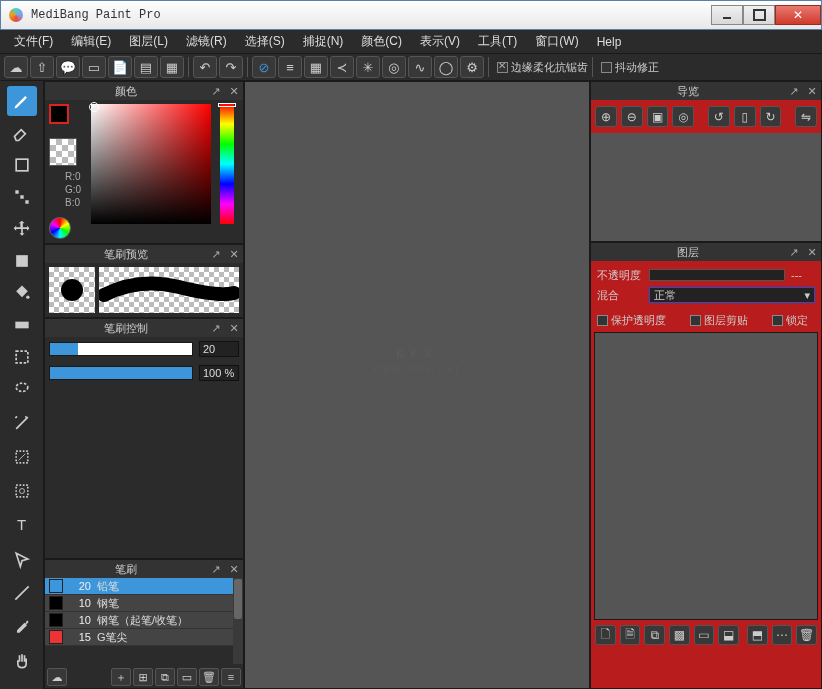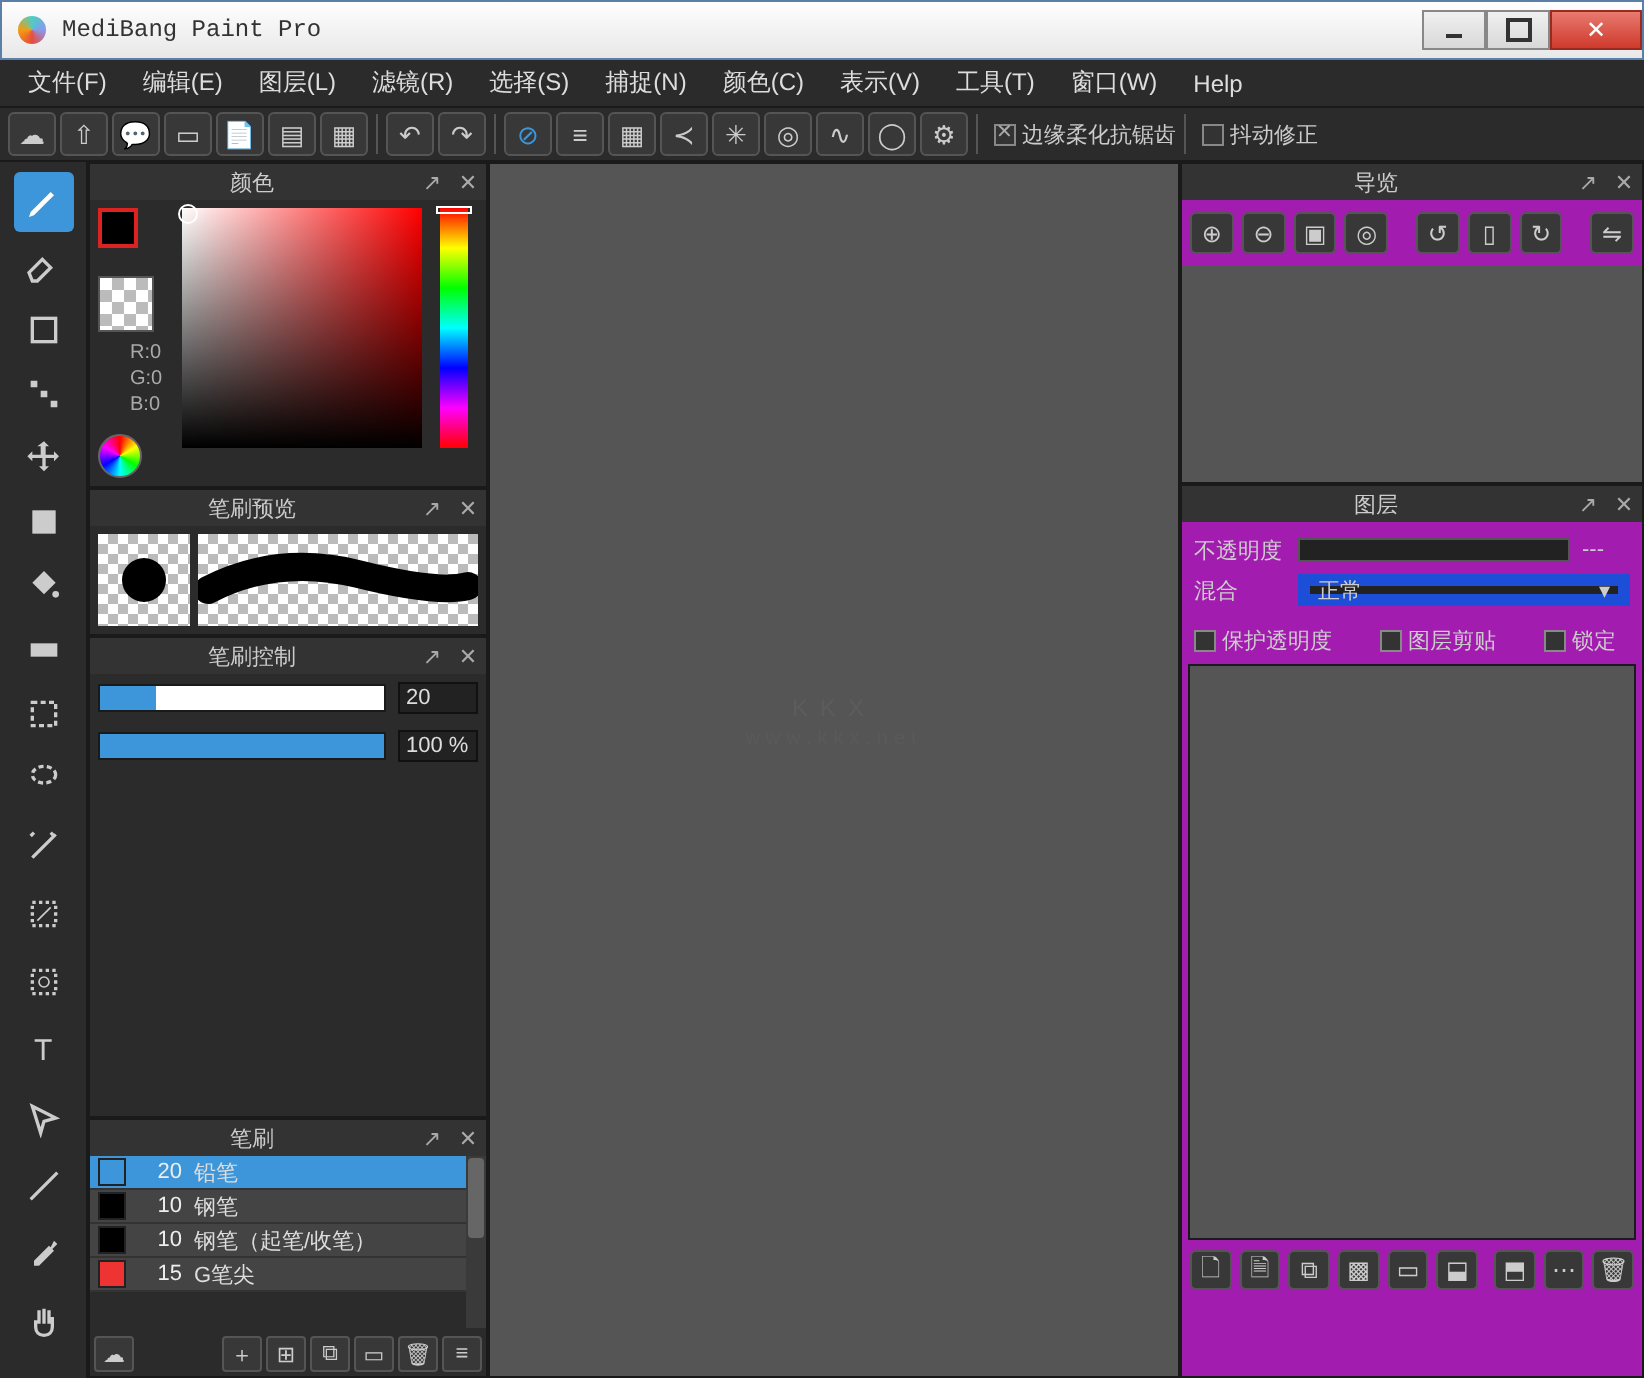--- a/index.html
+++ b/index.html
@@ -33,21 +33,21 @@
 .toolbox { width: 44px; background: #2b2b2b; border-right: 1px solid #1a1a1a; padding: 3px 0; }
 .tool { width: 30px; height: 30px; margin: 2px auto; display: flex; align-items: center; justify-content: center; color: #ccc; border-radius: 3px; cursor: default; }
 .tool.active { background: #3d96d9; color: #fff; }
 .tool svg { width: 20px; height: 20px; fill: currentColor; }
 .tool:nth-child(n+11) { margin-top: 4px; }
 
 .left-panels { width: 200px; display: flex; flex-direction: column; background: #2b2b2b; }
 .canvas-area { flex: 1; background: #555; border: 1px solid #1a1a1a; position: relative; }
 .watermark { position: absolute; top: 46%; left: 50%; transform: translate(-50%,-50%); color: #5e5e5e; font-size: 12px; text-align: center; letter-spacing: 6px; opacity: .8; }
 .watermark small { letter-spacing: 3px; font-size: 10px; opacity: .7; }
-.right-panels { width: 232px; display: flex; flex-direction: column; background: #a21caf; }
+.right-panels { width: 232px; display: flex; flex-direction: column; background: #b91c1c; }
 
 
 .panel { border: 1px solid #1a1a1a; }
 .panel-hdr { height: 18px; background: #333; display: flex; align-items: center; color: #ccc; font-size: 11px; position: relative; }
 .panel-hdr .ptitle { flex: 1; text-align: center; }
 .panel-hdr .pctl { width: 12px; height: 12px; margin: 0 3px; color: #aaa; font-size: 11px; display: flex; align-items: center; justify-content: center; cursor: default; }
 .panel-body { background: #2b2b2b; padding: 4px; }
 
 
 .color-panel .panel-body { display: flex; gap: 6px; }
@@ -91,21 +91,21 @@
 
 .nav-btns { display: flex; gap: 4px; padding: 6px 4px; }
 .nav-btn { width: 23px; height: 21px; background: #383838; border: 1px solid #555; border-radius: 3px; color: #ccc; font-size: 12px; display: flex; align-items: center; justify-content: center; }
 .nav-area { height: 108px; background: #555; }
 
 
 .layer-meta { padding: 4px 6px; font-size: 11px; color: #ccc; }
 .layer-row { display: flex; align-items: center; height: 20px; gap: 6px; }
 .layer-row .lbl { width: 46px; }
 .opac-bar { flex: 1; height: 12px; background: #222; border: 1px solid #555; }
-.blend-sel { flex: 1; height: 16px; background: #222; border: 6px solid #1d4ed8; color: #ccc; padding: 0 4px; display: flex; align-items: center; justify-content: space-between; }
+.blend-sel { flex: 1; height: 16px; background: #222; border: 1px solid #1d4ed8; color: #ccc; padding: 0 4px; display: flex; align-items: center; justify-content: space-between; }
 .layer-checks { display: flex; gap: 24px; padding: 4px 6px; font-size: 11px; color: #ccc; }
 .layer-checks label { display: flex; align-items: center; gap: 3px; }
 .layer-checks .cb { width: 11px; height: 11px; border: 1px solid #888; background: #333; }
 .layer-list { height: 288px; background: #555; border: 1px solid #1a1a1a; margin: 0 3px; }
 .layer-tools { display: flex; gap: 4px; padding: 5px 4px; }
 .layer-tools .mini { width: 22px; height: 20px; background: #383838; border: 1px solid #555; border-radius: 3px; color: #ccc; font-size: 12px; display: flex; align-items: center; justify-content: center; }
 .spacer { flex: 1; }
 </style>
 </head>
 <body>

